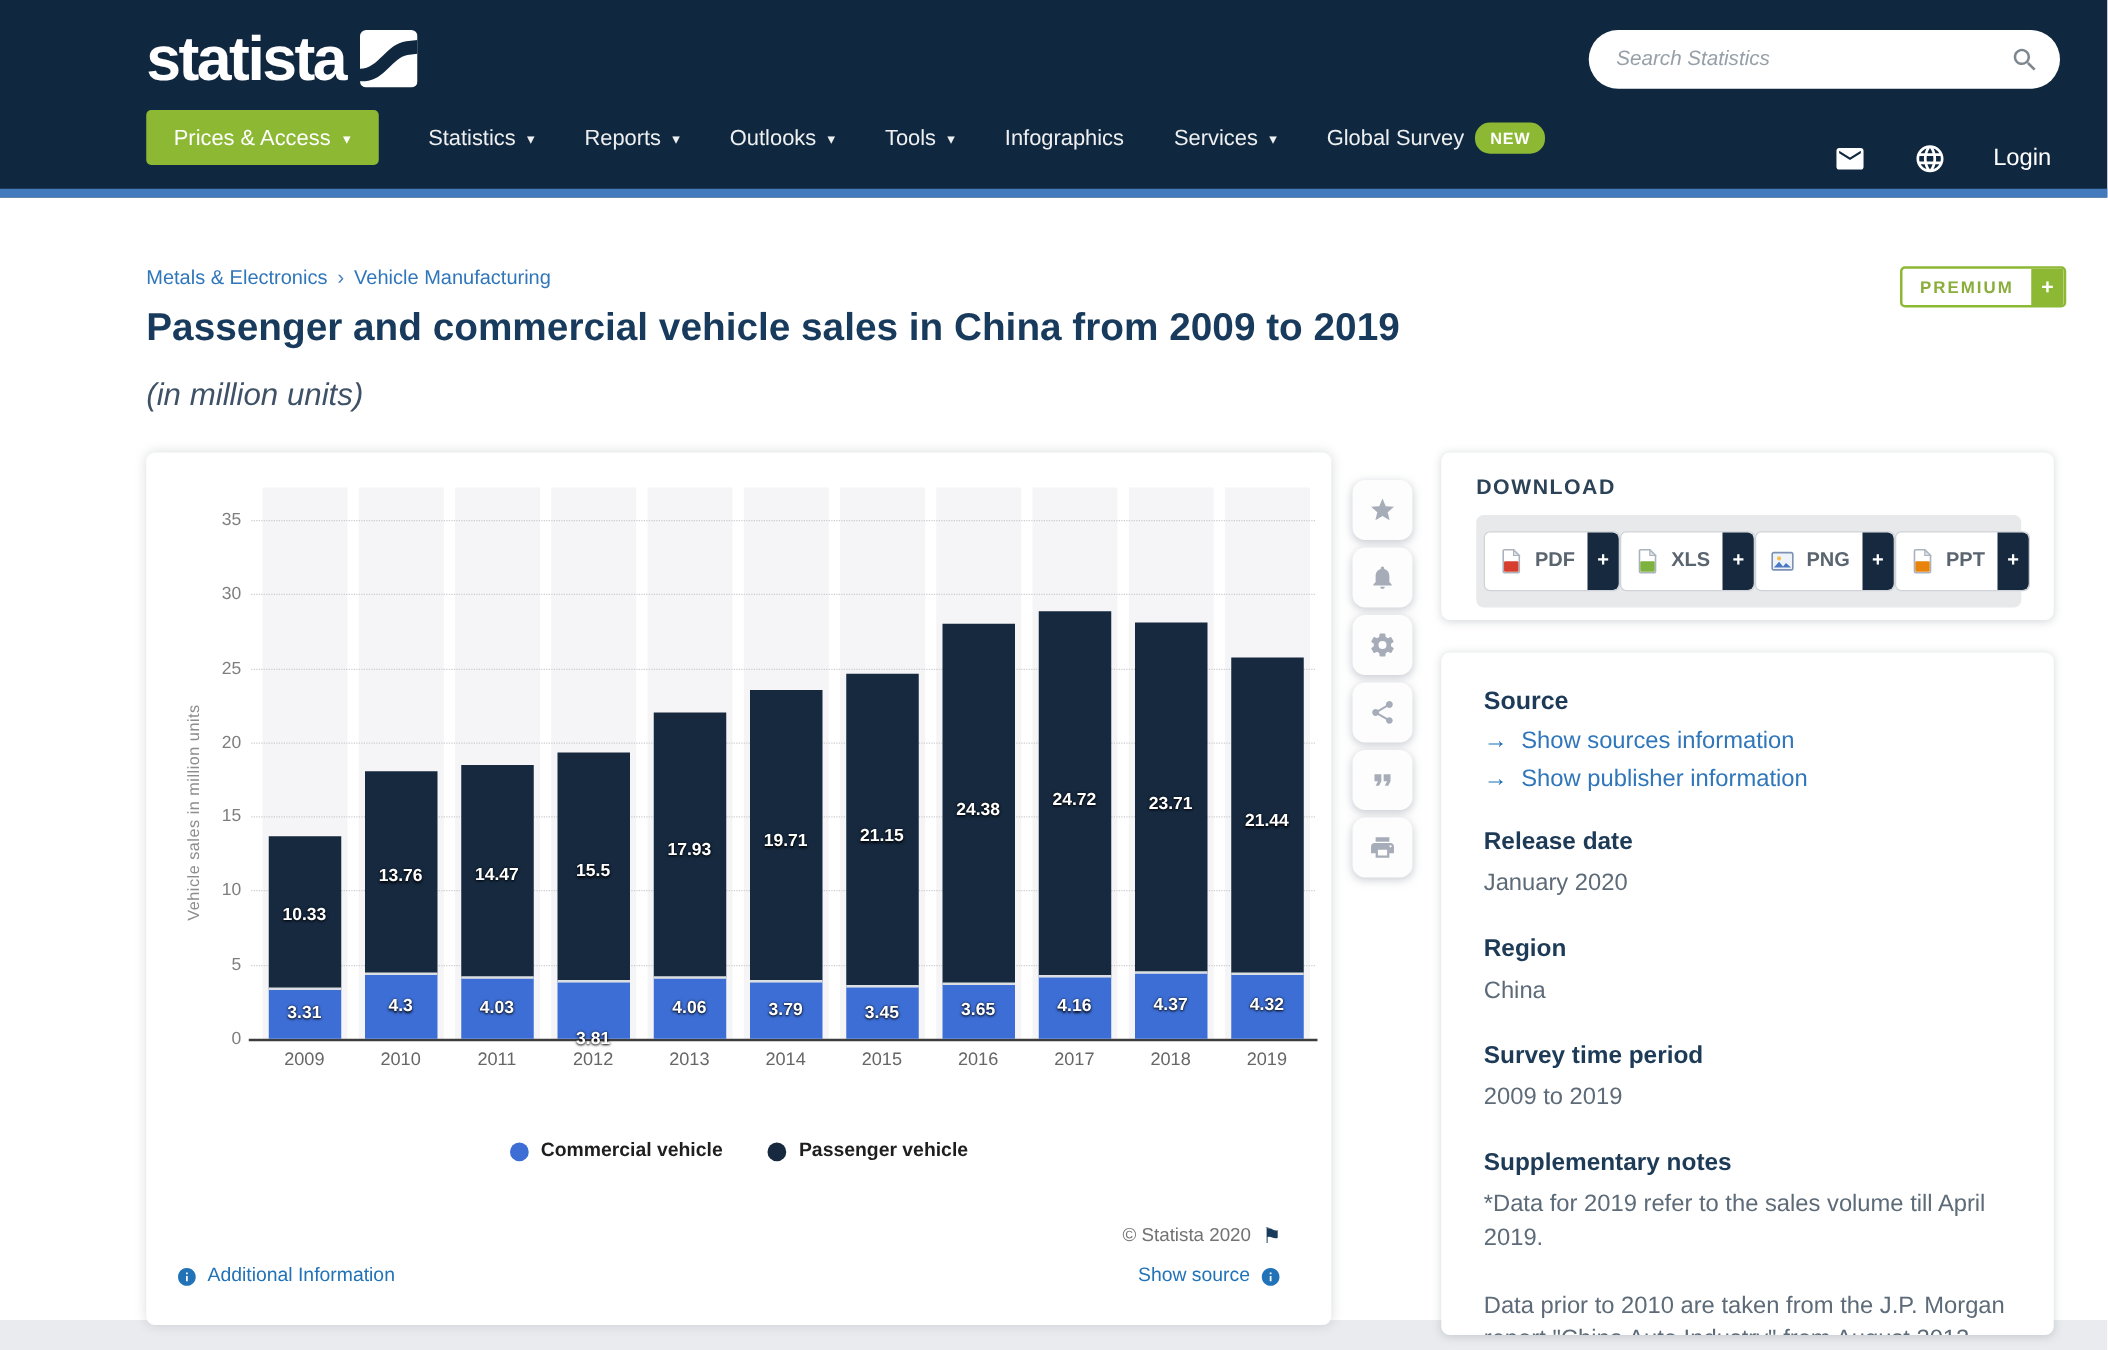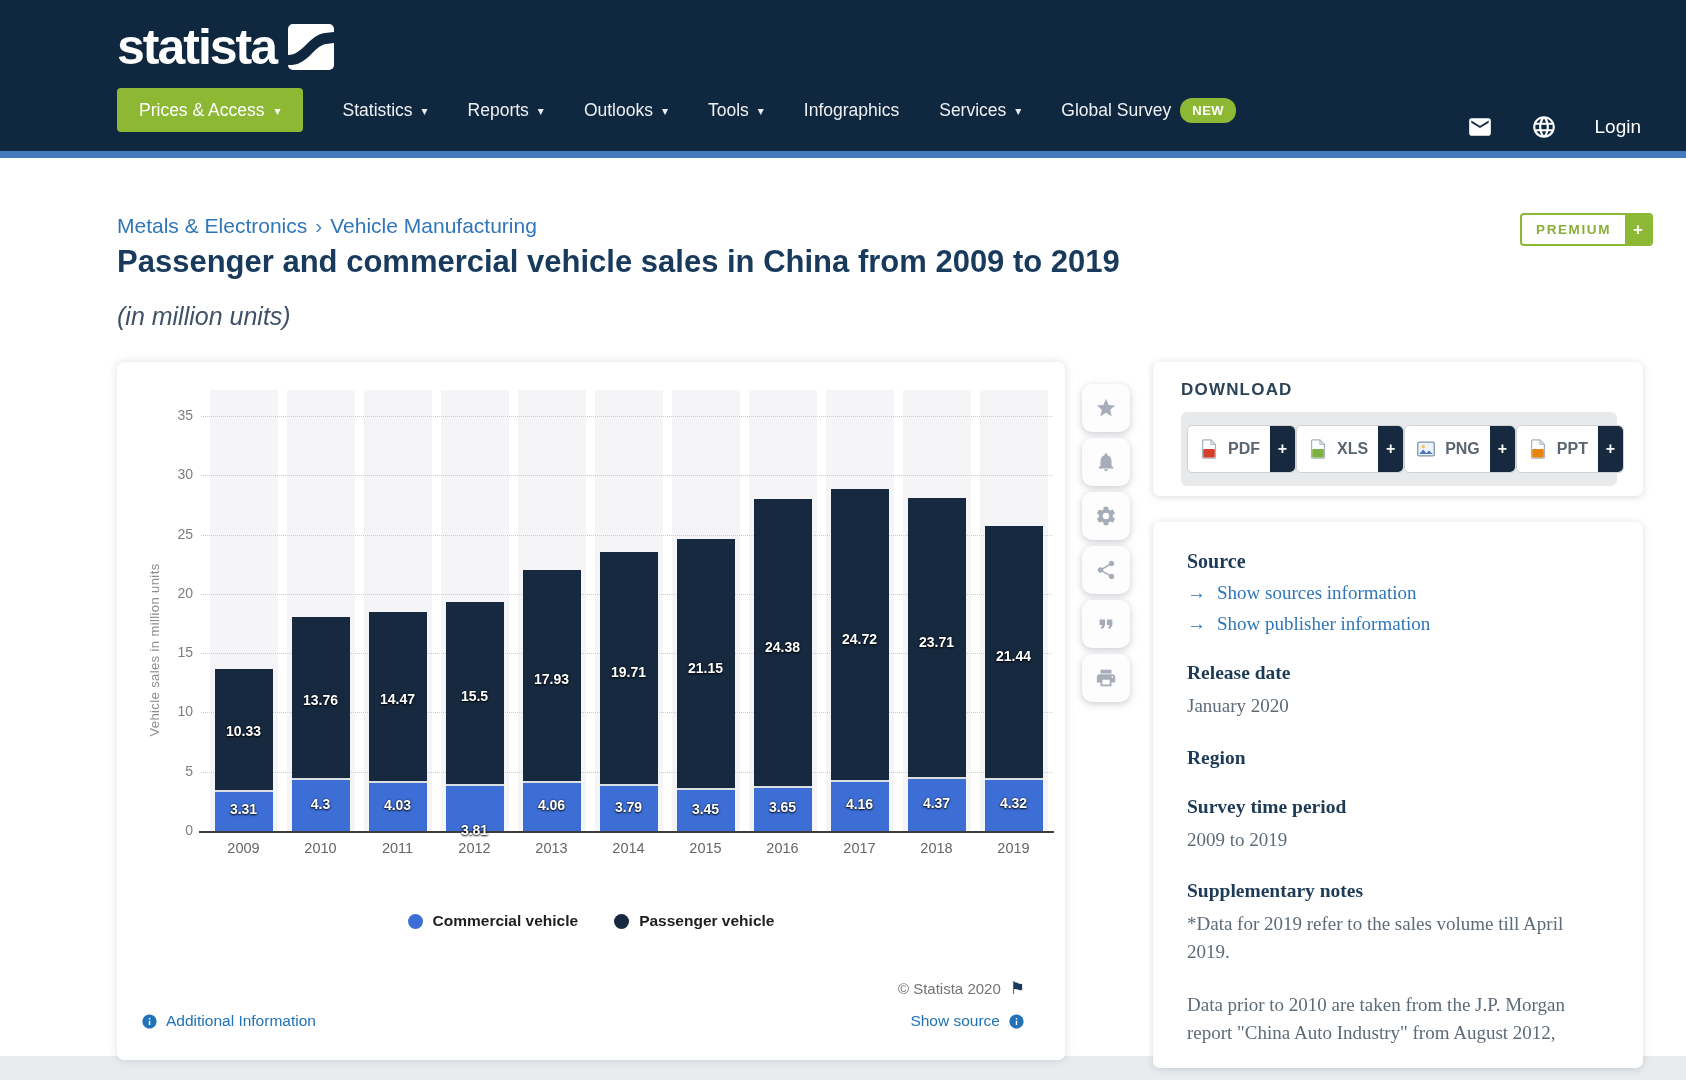--- a/index.html
+++ b/index.html
@@ -23,21 +23,21 @@
   .search-pill { position:absolute; left:1271px; top:24px; width:377px; height:47px; background:#fff;
                  border-radius:24px; display:flex; align-items:center; padding:0 16px 0 22px; }
   .search-pill input { flex:1; border:none; outline:none; font-size:16.5px; font-family:inherit; color:#333; background:transparent; }
   .search-pill input::placeholder { font-style:italic; color:#97a0a8; }
   .search-icon { width:24px; height:24px; fill:#7e868e; cursor:pointer; }
   .hdr-right { position:absolute; right:45px; top:105px; height:44px; display:flex; align-items:center; gap:38px; }
   .hdr-ic { width:26px; height:26px; fill:#fff; cursor:pointer; }
   .login { color:#fff; font-size:19px; cursor:pointer; }
 
   
-  .breadcrumb { position:absolute; left:117px; top:214px; font-size:21px; color:#2f76ba; }
+  .breadcrumb { position:absolute; left:117px; top:214px; font-size:16px; color:#2f76ba; }
   .crumb { color:#2f76ba; text-decoration:none; cursor:pointer; }
   .crumb-sep { margin:0 8px; color:#4a81bd; }
   .premium-badge { position:absolute; right:33px; top:213px; height:33px; display:flex; align-items:stretch;
                    border:2px solid #8cb834; border-radius:4px; background:#fff; overflow:hidden; cursor:pointer; }
   .prem-label { display:flex; align-items:center; padding:0 14px; color:#8aad3c; font-weight:bold;
                 font-size:13.5px; letter-spacing:1.6px; }
   .prem-plus { width:26px; background:#8cb834; color:#fff; display:flex; align-items:center; justify-content:center;
                font-size:17px; font-weight:bold; }
   .page-title { position:absolute; left:117px; top:244px; width:1300px; font-size:31px; font-weight:bold; color:#183a5c; }
   .page-subtitle { position:absolute; left:117px; top:302px; font-size:25px; font-style:italic; color:#3e5166; }
@@ -81,21 +81,21 @@
   .dl-tray { margin-top:12px; height:74px; background:#e7e9eb; border-radius:6px; display:flex;
              align-items:center; justify-content:space-evenly; padding:0 6px; }
   .dl-btn { display:flex; align-items:stretch; height:48px; background:#fff; border:1px solid #cfd3d8;
             border-radius:5px; cursor:pointer; font-family:inherit; padding:0; overflow:visible; }
   .dl-main { display:flex; align-items:center; gap:8px; padding:0 10px 0 10px; }
   .dl-label { font-size:16px; font-weight:bold; color:#5a6570; }
   .dl-plus { width:25px; background:#16293f; border-radius:0 5px 5px 0; color:#fff; font-weight:bold;
              font-size:16px; display:flex; align-items:center; justify-content:center; }
 
   .src-card { position:absolute; left:1153px; top:522px; width:490px; height:546px; background:#fff; border-radius:7px;
-              box-shadow:0 1px 7px rgba(120,130,140,.3); padding:28px 34px; overflow:hidden; z-index:1;font-family:Liberation Serif, serif; }
+              box-shadow:0 1px 7px rgba(120,130,140,.3); padding:28px 34px; overflow:hidden; z-index:1; }
   .src-heading { font-size:20px; font-weight:bold; color:#1d3a57; margin-bottom:8px; }
   .src-link-row { display:flex; align-items:center; gap:11px; margin-top:9px; }
   .src-arrow { color:#2272b8; font-size:19px; }
   .src-link { color:#2f76ba; font-size:19px; text-decoration:none; cursor:pointer; }
   .src-label { font-size:19.5px; font-weight:bold; color:#1d3a57; margin-top:27px; }
   .src-value { font-size:19px; color:#5d6b78; margin-top:8px; line-height:1.45; }
   .src-value + .src-value { margin-top:26px; }
 </style>
 </head>
 <body>
@@ -106,20 +106,26 @@
 
   <div class="header">
     <div class="logo">
       <span class="logo-text">statista</span>
       <svg class="logo-mark" viewBox="0 0 46 46">
         <rect width="46" height="46" rx="5" fill="#ffffff"></rect>
         <path d="M0 31 C15 31 21 11 37 9 L46 8 L46 19 L38 20 C26 22 20 40 4 41 L0 41 Z" fill="#10283f"></path>
       </svg>
     </div>
 
+    <div class="search-pill">
+      <input type="text" placeholder="Search Statistics" style="">
+      <svg class="search-icon" viewBox="0 0 24 24">
+        <path d="M15.5 14h-.79l-.28-.27C15.41 12.59 16 11.11 16 9.5 16 5.91 13.09 3 9.5 3S3 5.91 3 9.5 5.91 16 9.5 16c1.61 0 3.09-.59 4.23-1.57l.27.28v.79l5 4.99L20.49 19l-4.99-5zm-6 0C7.01 14 5 11.99 5 9.5S7.01 5 9.5 5 14 7.01 14 9.5 11.99 14 9.5 14z"></path>
+      </svg>
+    </div>
 
     <nav class="nav" id="nav">
         <button class="nav-btn">
           <span>Prices &amp; Access</span>
           <span class="caret">▾</span>
         </button>
         <div class="nav-item">
           <span>Statistics</span>
           <span class="caret">▾</span>
         </div>
@@ -379,20 +385,21 @@
         </div>
         <div class="src-link-row">
           <span class="src-arrow">→</span>
           <a class="src-link">Show publisher information</a>
         </div>
       </div>
     <div id="src-fields">
         <div class="src-label">Release date</div>
         <div class="src-value">January 2020</div>
         <div class="src-label">Region</div>
+        <div class="src-value">China</div>
         <div class="src-label">Survey time period</div>
         <div class="src-value">2009 to 2019</div>
         <div class="src-label">Supplementary notes</div>
         <div class="src-value">*Data for 2019 refer to the sales volume till April 2019.</div>
         <div class="src-value">Data prior to 2010 are taken from the J.P. Morgan report "China Auto Industry" from August 2012,</div>
       </div>
   </section>
 
 </div>
 

